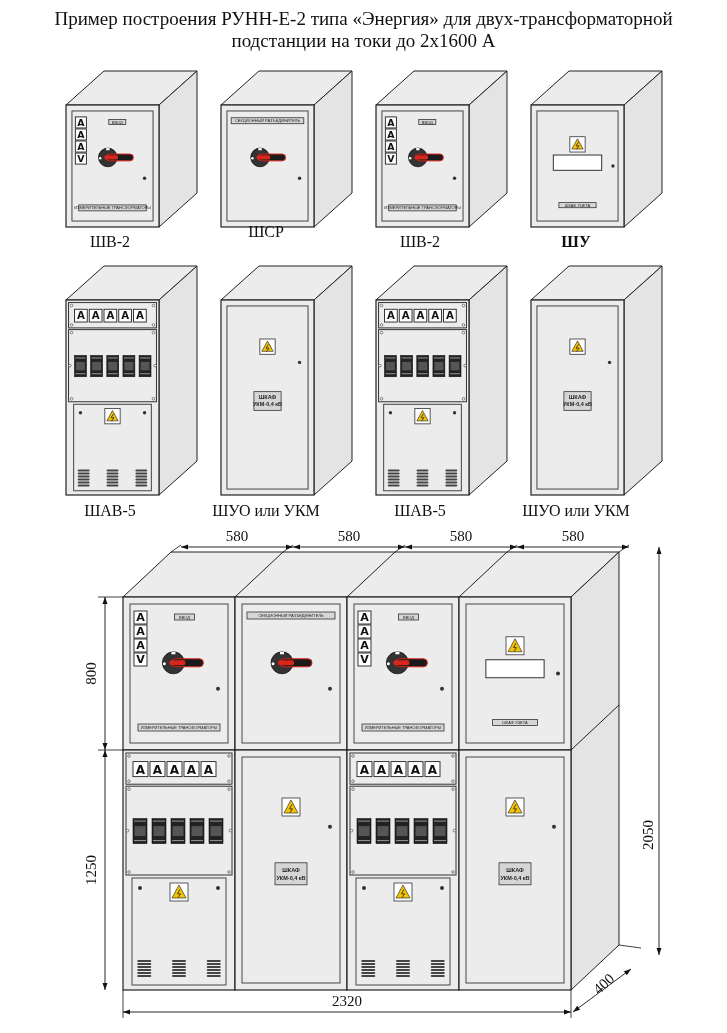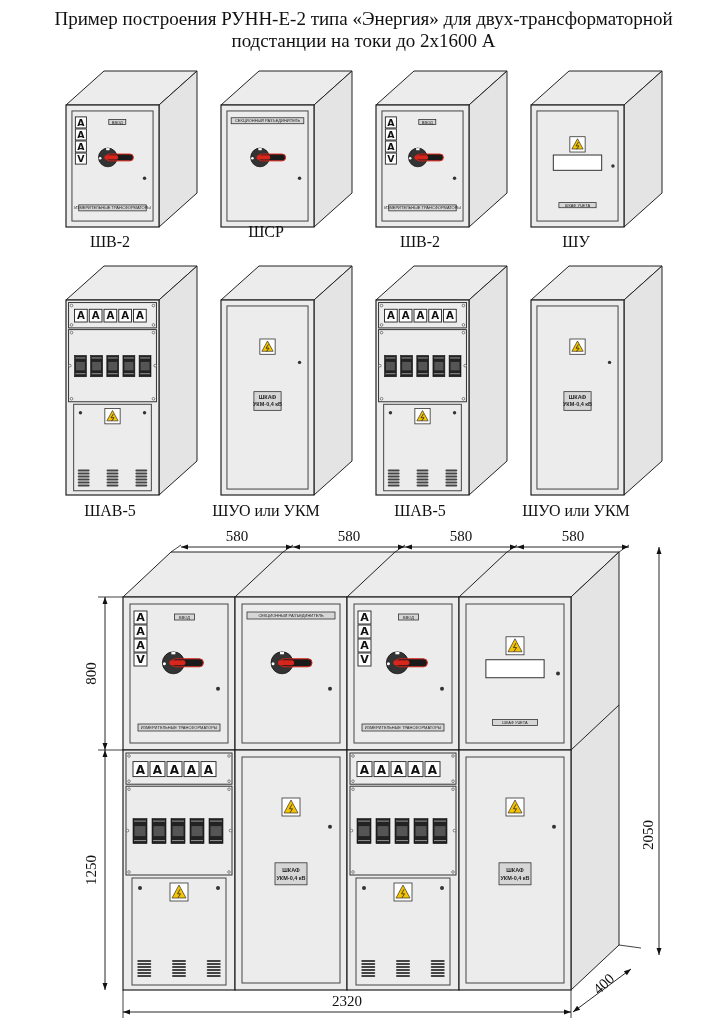--- a/index.html
+++ b/index.html
@@ -547,18 +547,18 @@
       <line x1="573" y1="1012" x2="631" y2="969" stroke="#111" stroke-width="0.9"></line>
       <polygon points="573,1012 580.1120792193944,1009.8393683384118 577.1342855832313,1005.8228094803312" fill="#111"></polygon>
       <polygon points="631,969 623.8879207806056,971.1606316615882 626.8657144167687,975.1771905196688" fill="#111"></polygon>
       <text x="607" y="987.5" class="dim" text-anchor="middle" transform="rotate(-42 607 987.5)">400</text>
     </g>
   </svg>
 
 <div class="label" style="left:30px;top:233px;">ШВ-2</div>
 <div class="label" style="left:186px;top:223px;">ШСР</div>
 <div class="label" style="left:340px;top:233px;">ШВ-2</div>
-<div class="label" style="left:496px;top:233px;">ШУ</div>
+<div class="label" style="left:496px;top:233px;font-weight:bold;">ШУ</div>
 
 <div class="label" style="left:30px;top:502px;">ШАВ-5</div>
 <div class="label" style="left:186px;top:502px;">ШУО или УКМ</div>
 <div class="label" style="left:340px;top:502px;">ШАВ-5</div>
 <div class="label" style="left:496px;top:502px;">ШУО или УКМ</div>
 
 </body></html>

